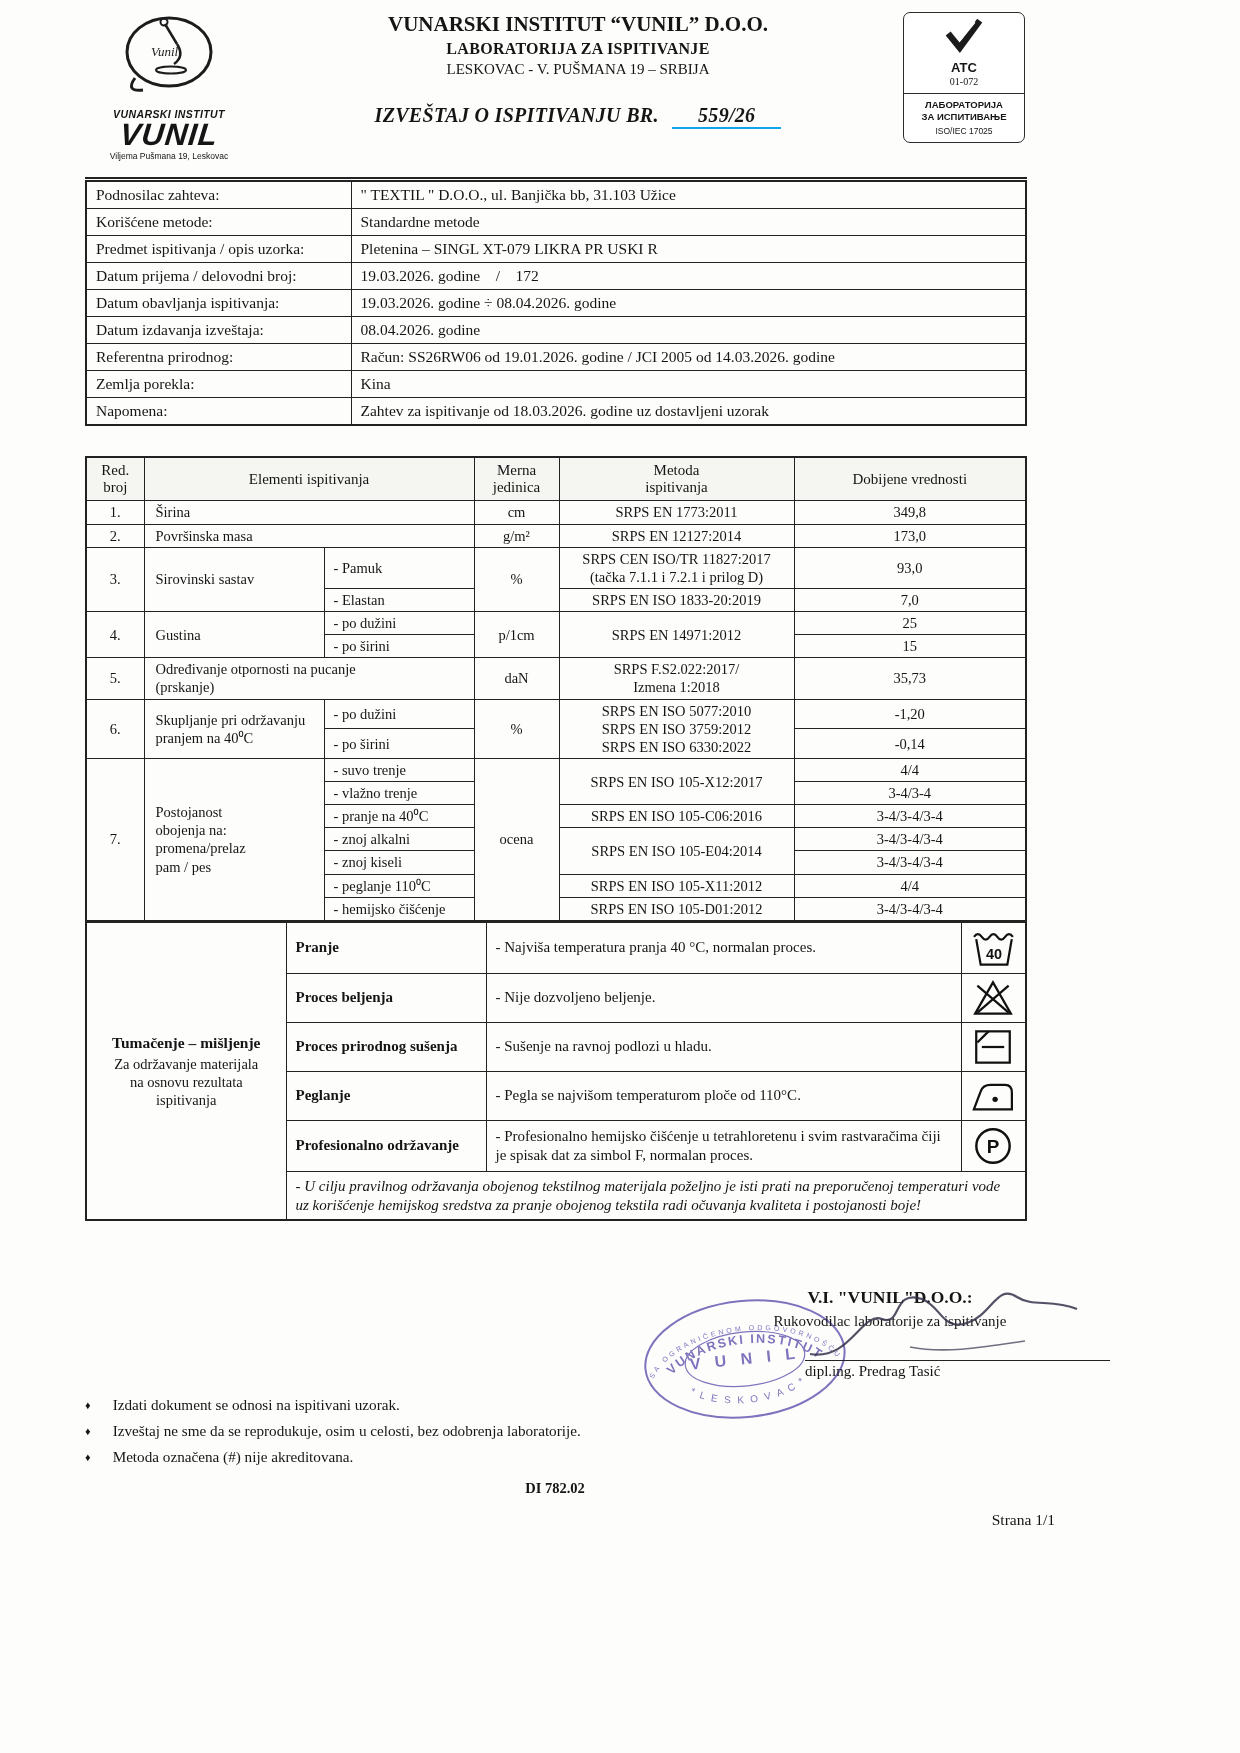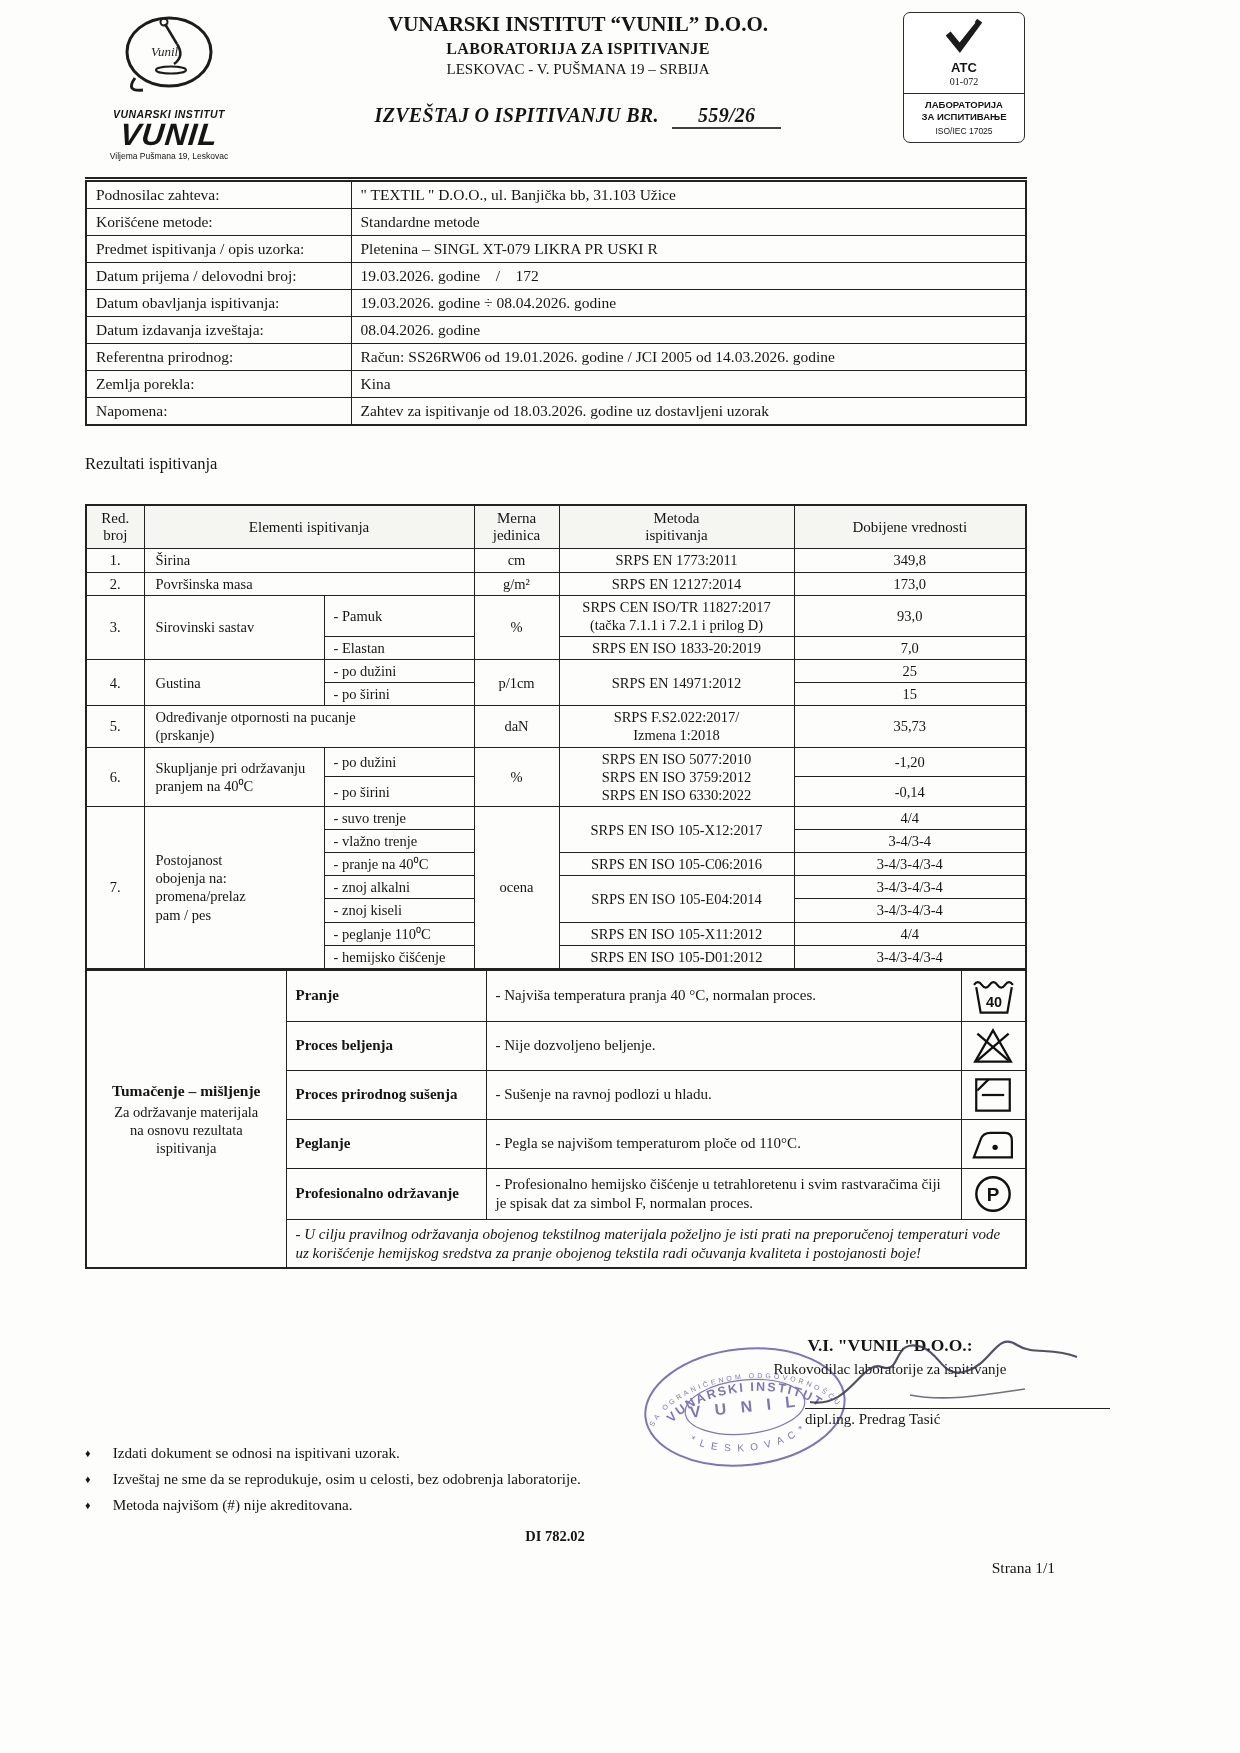--- a/index.html
+++ b/index.html
@@ -20,21 +20,21 @@
   .logo-oval{width:96px;height:86px;margin:0 auto;}
   .logo-line1{font-family:"Liberation Sans",sans-serif;font-size:10.5px;font-weight:bold;font-style:italic;margin-top:6px;letter-spacing:.4px;}
   .logo-name{font-family:"Liberation Sans",sans-serif;font-size:31px;font-weight:bold;font-style:italic;letter-spacing:1px;line-height:.95;transform:skewX(-6deg);}
   .logo-addr{font-size:8.5px;font-family:"Liberation Sans",sans-serif;margin-top:2px;}
   .center-block{flex:1;text-align:center;padding-top:2px;}
   .institute{font-size:21px;font-weight:bold;}
   .lab{font-size:16px;font-weight:bold;margin-top:3px;letter-spacing:.3px;}
   .addr{font-size:15px;margin-top:3px;}
   .phone{font-size:15px;margin-top:2px;}
   .report-title{margin-top:26px;font-size:20px;font-weight:bold;font-style:italic;letter-spacing:.3px;}
-  .report-no{display:inline-block;border-bottom:2px solid #404040;padding:0 26px;margin-left:8px;}
+  .report-no{display:inline-block;border-bottom:2px solid #0ea5e9;padding:0 26px;margin-left:8px;}
   .atc-block{width:122px;flex:none;margin-top:2px;}
   .atc-box{border:1.8px solid #2c2c2c;border-radius:7px;padding:6px 4px 5px;text-align:center;background:#fff;}
   .atc-label{font-family:"Liberation Sans",sans-serif;font-weight:bold;font-size:13px;margin-top:3px;}
   .atc-number{font-family:Liberation Serif, serif;font-size:10px;margin-top:1px;}
   .atc-divider{border-top:1.6px solid #2c2c2c;margin:6px -4px 5px;}
   .atc-cert{font-family:"Liberation Sans",sans-serif;font-size:9.5px;line-height:1.3;font-weight:bold;}
   .atc-cert .iso{font-weight:normal;font-size:8.5px;margin-top:2px;}
 
   
   table{border-collapse:collapse;table-layout:fixed;width:100%;}
@@ -165,21 +165,20 @@
           <td>Zemlja porekla:</td>
           <td>Kina</td>
         </tr>
       <tr>
           <td>Napomena:</td>
           <td>Zahtev za ispitivanje od 18.03.2026. godine uz dostavljeni uzorak</td>
         </tr>
     </tbody>
   </table>
 
-  <div class="section-title">Rezultati ispitivanja</div>
 
   <table class="results-table">
     <colgroup>
       <col style="width:58px">
         <col style="width:180px">
         <col style="width:150px">
       <col style="width:85px">
         <col style="width:235px">
         <col style="width:232px">
     </colgroup>
@@ -427,21 +426,21 @@
       <div class="bullet-row">
         <span class="bullet-icon">♦</span>
         <span>Izdati dokument se odnosi na ispitivani uzorak.</span>
       </div>
       <div class="bullet-row">
         <span class="bullet-icon">♦</span>
         <span>Izveštaj ne sme da se reprodukuje, osim u celosti, bez odobrenja laboratorije.</span>
       </div>
       <div class="bullet-row">
         <span class="bullet-icon">♦</span>
-        <span>Metoda najvišom (#) nije akreditovana.</span>
+        <span>Metoda označena (#) nije akreditovana.</span>
       </div>
     </div>
   </div>
 
   <div class="doc-code">DI 782.02</div>
   <div class="page-number">Strana 1/1</div>
 
 </div>
 
 </body></html>

